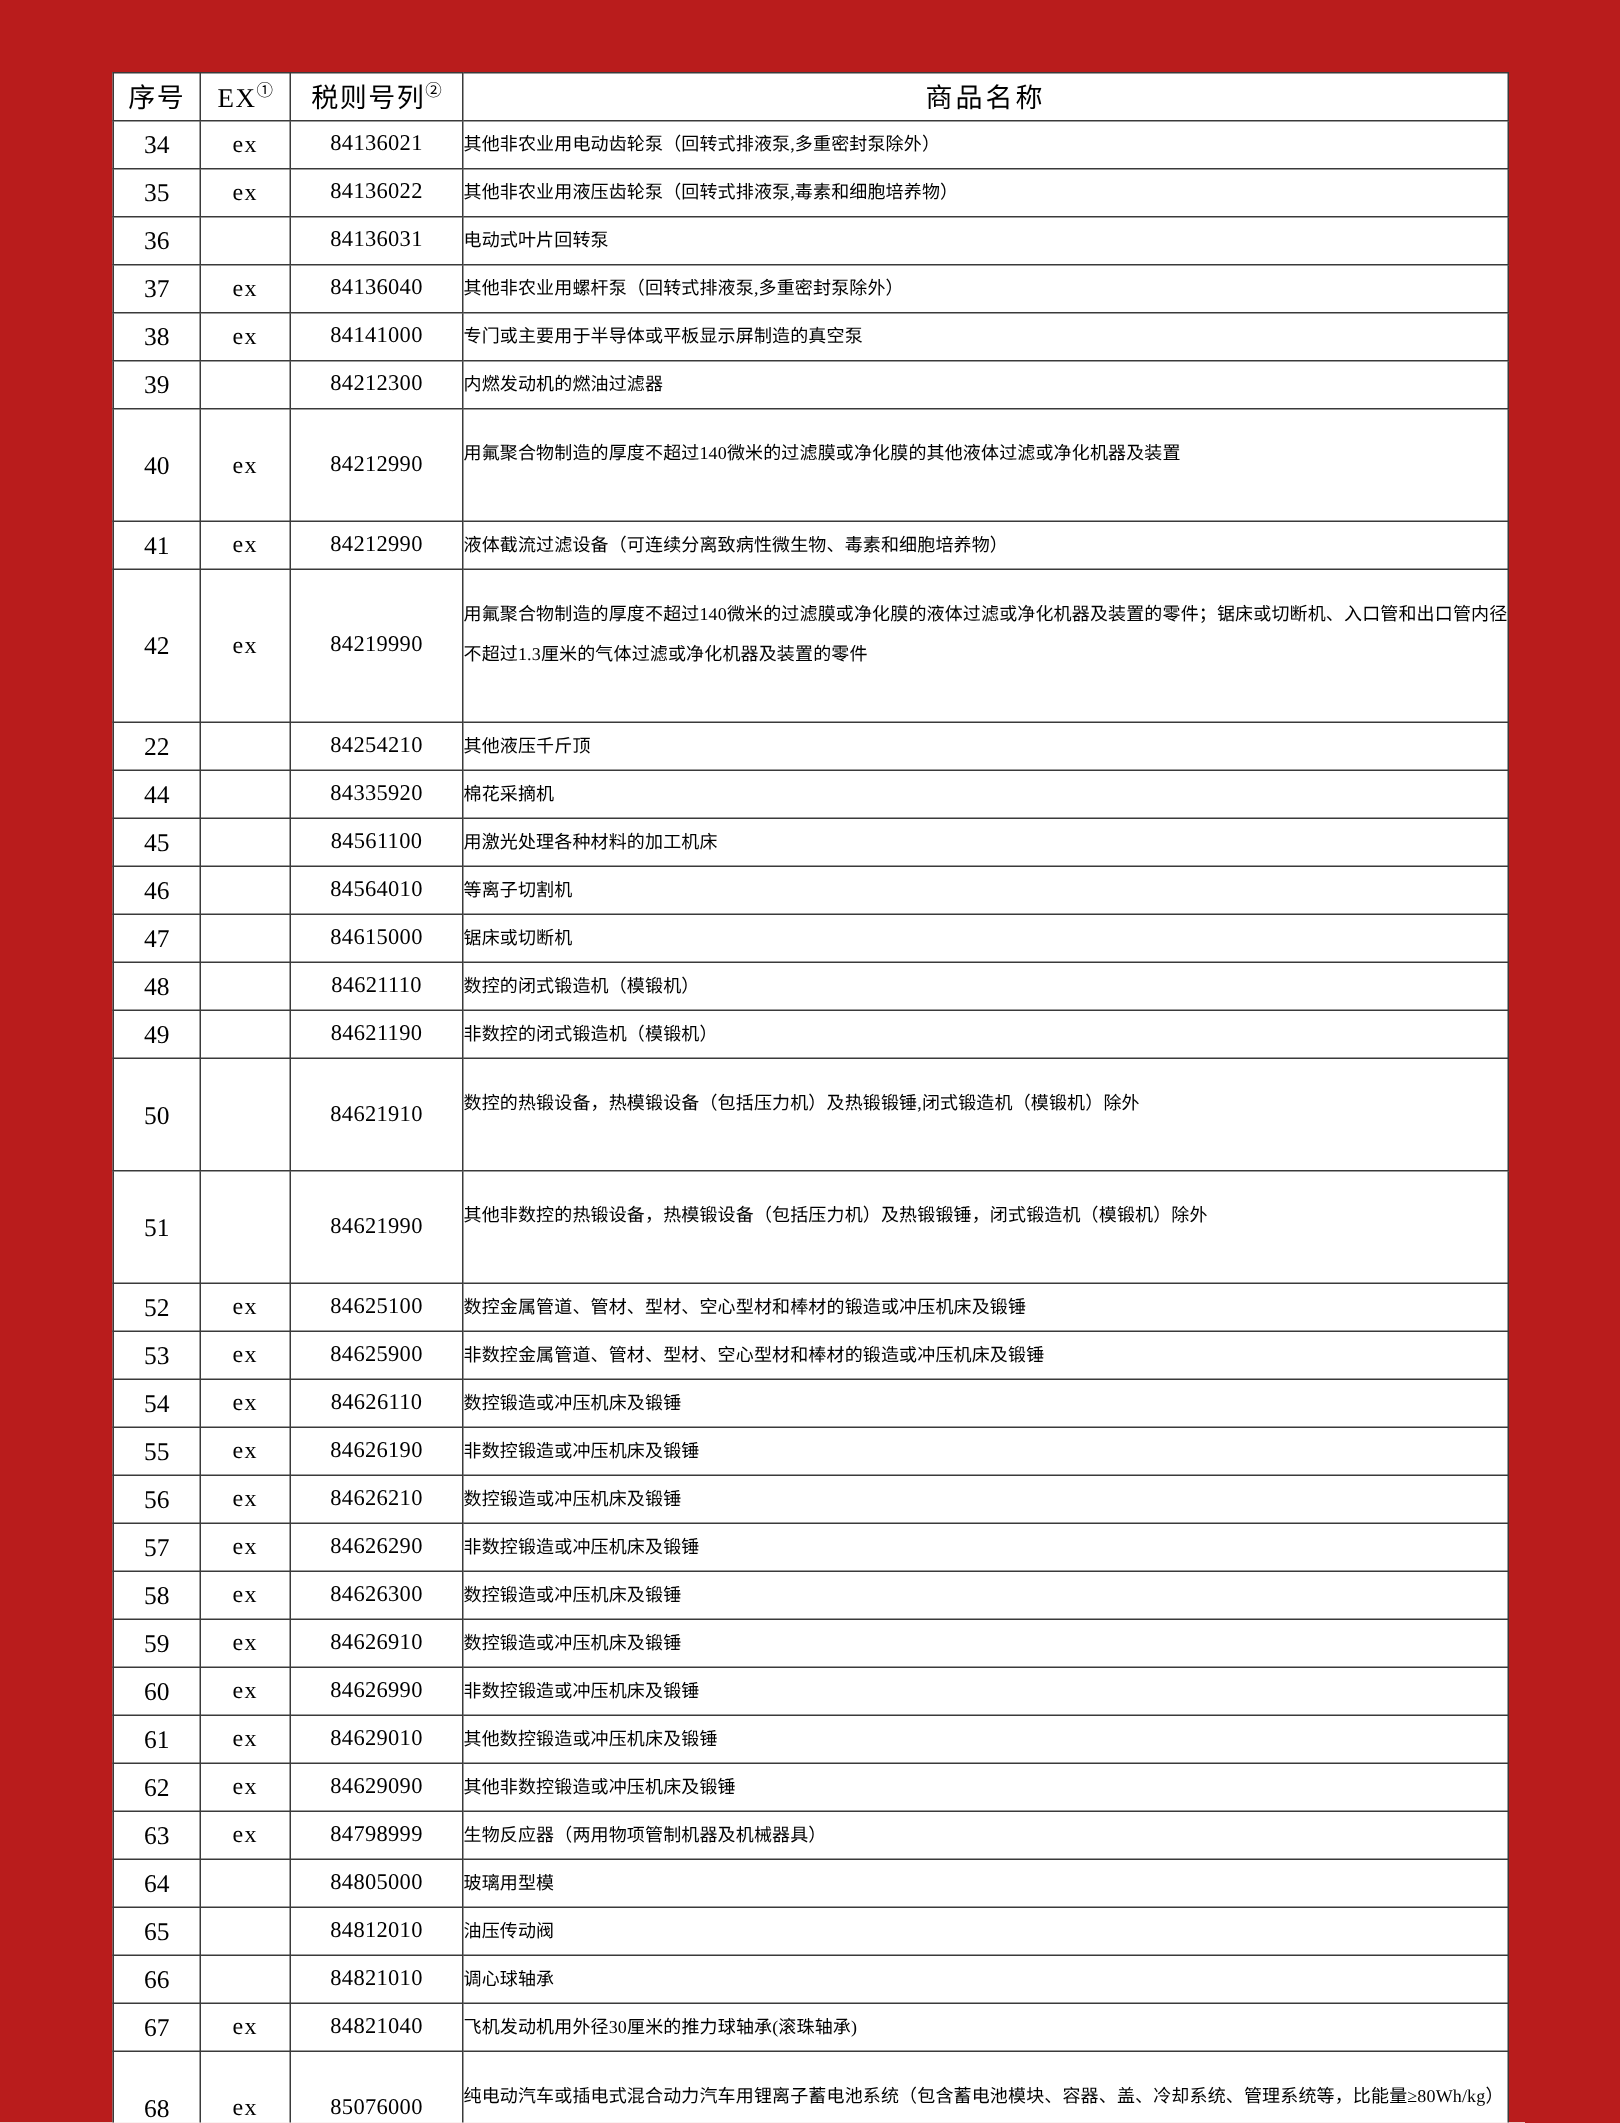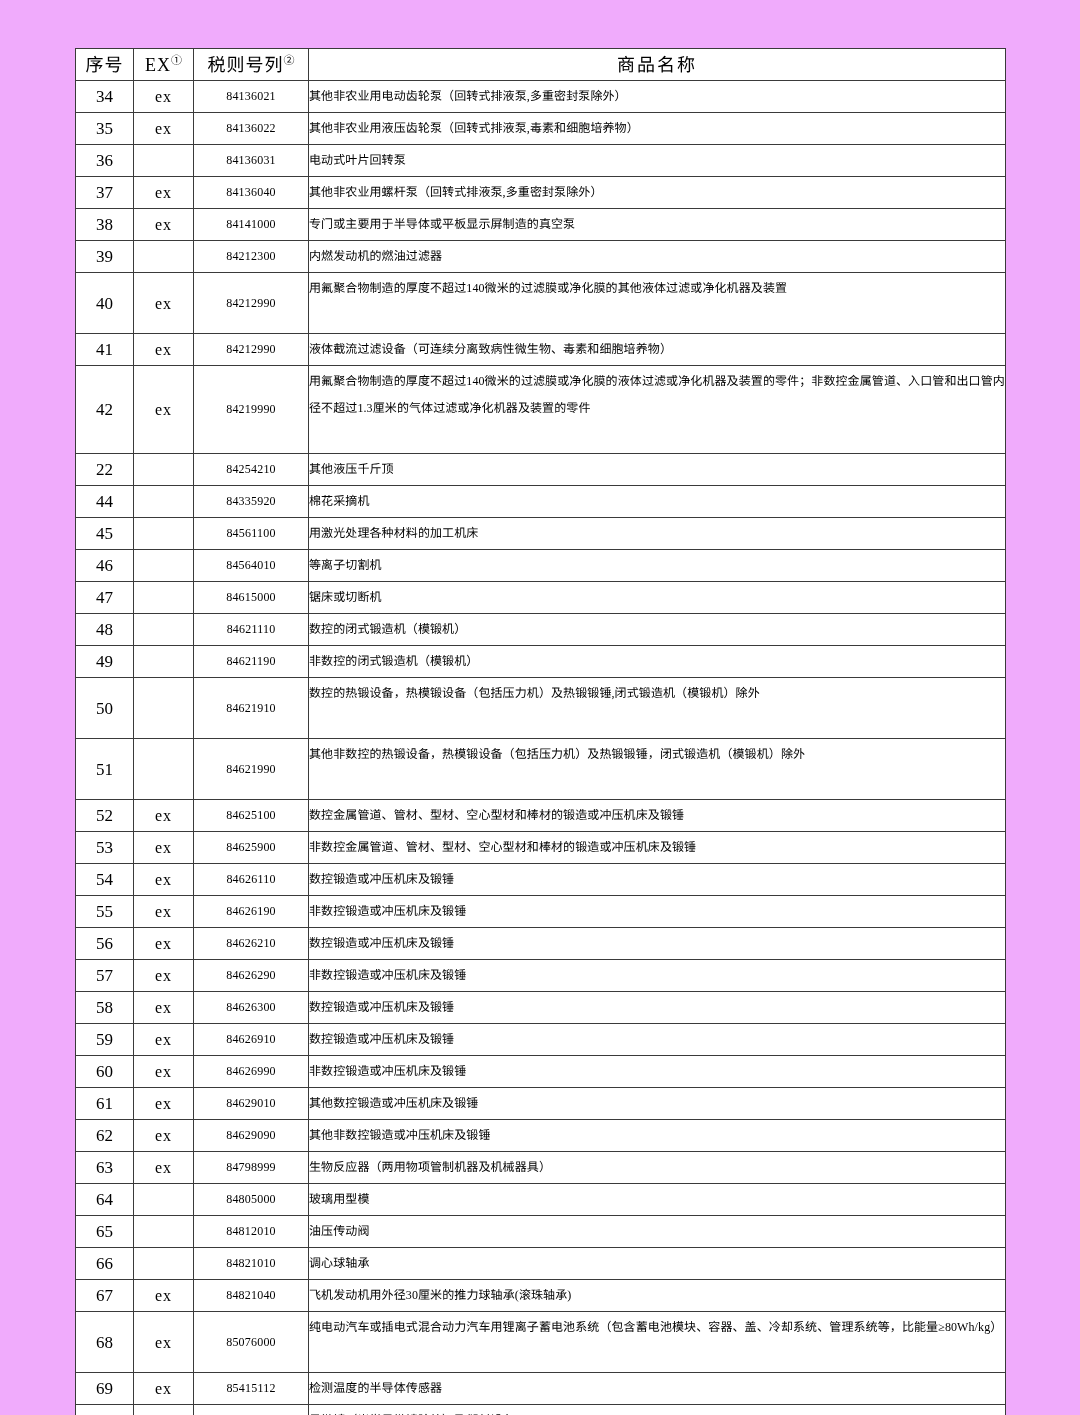--- a/index.html
+++ b/index.html
@@ -13,21 +13,21 @@
     height: 1415px;
     font-family: "Liberation Serif", "DejaVu Serif", serif;
     color: #000000;
     overflow: hidden;
   }
 
   .page {
     position: relative;
     width: 1080px;
     height: 1415px;
-    background: #f0abfc;
+    background: #b91c1c;
   }
 
   .tariff-table {
     position: absolute;
     left: 75px;
     top: 48px;
     width: 930px;
     border-collapse: collapse;
     table-layout: fixed;
     background: #ffffff;
@@ -73,41 +73,41 @@
     text-align: center;
     font-size: 17px;
     line-height: 27px;
     white-space: nowrap;
   }
   .cell-ex {
     font-size: 16px;
     letter-spacing: 1px;
   }
   .cell-code {
-    font-size: 12px;
+    font-size: 15px;
     letter-spacing: 0.2px;
   }
   .cell-name {
     text-align: left;
     font-size: 12px;
     line-height: 27.2px;
     padding: 1px 3px 1px 6px;
     letter-spacing: 0.1px;
     word-break: break-all;
   }
 
   
   tr.lines-1 td { height: 31px; }
   tr.lines-2 td { height: 58px; }
   tr.lines-3 td { height: 85px; }
 
   tr.lines-2 .cell-name,
   tr.lines-3 .cell-name {
     vertical-align: top;
-    padding-top: 2px;
+    padding-top: 16px;
   }
 </style>
 </head>
 <body>
 
 <div class="page">
 
   <table class="tariff-table">
     <colgroup>
       <col class="c-seq">
@@ -169,21 +169,21 @@
         <tr class="lines-1">
           <td class="cell-seq">41</td>
           <td class="cell-ex">ex</td>
           <td class="cell-code">84212990</td>
           <td class="cell-name">液体截流过滤设备（可连续分离致病性微生物、毒素和细胞培养物）</td>
         </tr>
         <tr class="lines-3">
           <td class="cell-seq">42</td>
           <td class="cell-ex">ex</td>
           <td class="cell-code">84219990</td>
-          <td class="cell-name">用氟聚合物制造的厚度不超过140微米的过滤膜或净化膜的液体过滤或净化机器及装置的零件；非数控金属管道、入口管和出口管内径不超过1.3厘米的气体过滤或净化机器及装置的零件</td>
+          <td class="cell-name">用氟聚合物制造的厚度不超过140微米的过滤膜或净化膜的液体过滤或净化机器及装置的零件；锯床或切断机、入口管和出口管内径不超过1.3厘米的气体过滤或净化机器及装置的零件</td>
         </tr>
         <tr class="lines-1">
           <td class="cell-seq">22</td>
           <td class="cell-ex"></td>
           <td class="cell-code">84254210</td>
           <td class="cell-name">其他液压千斤顶</td>
         </tr>
         <tr class="lines-1">
           <td class="cell-seq">44</td>
           <td class="cell-ex"></td>

